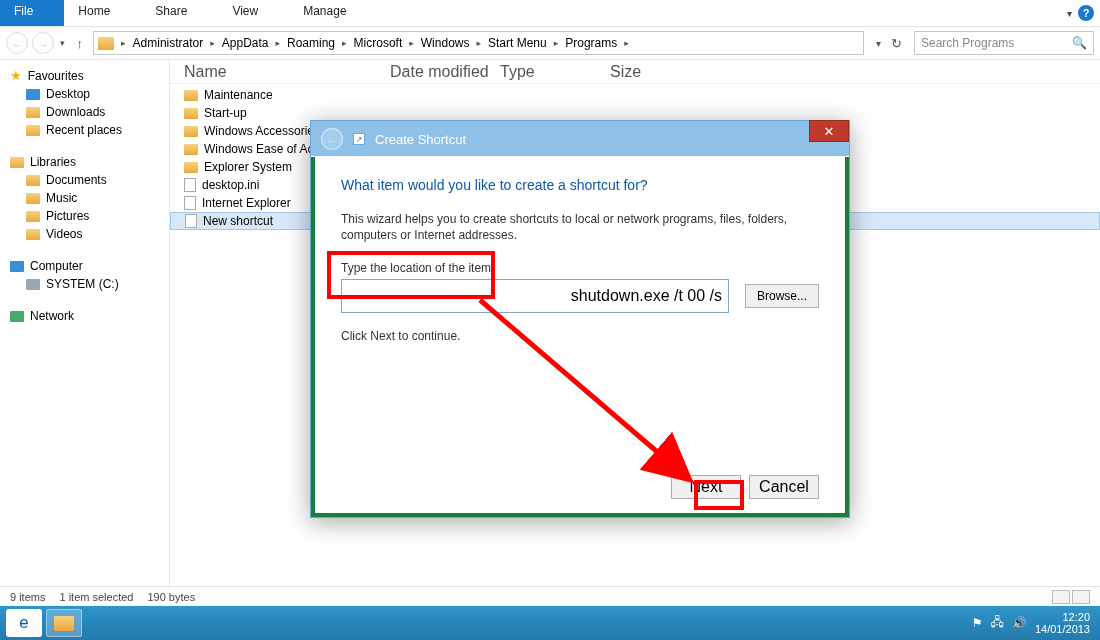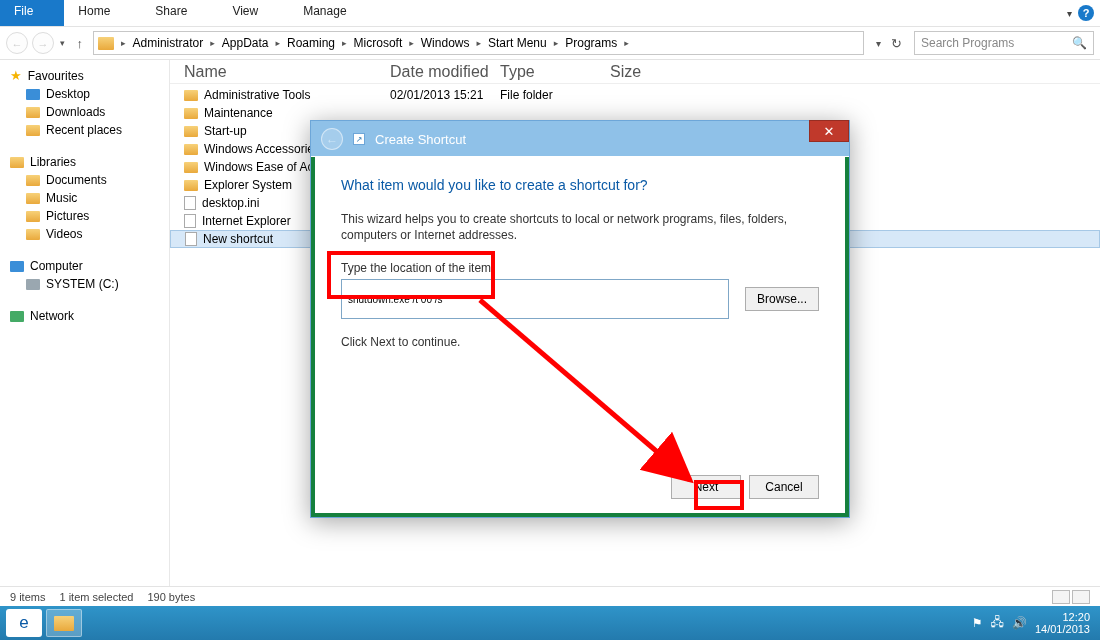--- a/index.html
+++ b/index.html
@@ -73,24 +73,24 @@
   .dlg-close { position: absolute; right: 0; top: -1px; width: 40px; height: 22px; background: #c0392b; color: #fff; display:flex; align-items:center; justify-content:center; font-size: 13px; border: 1px solid #962d22; }
   .dlg-title-row { display:flex; align-items:center; gap:10px; padding: 7px 0 0 10px; color:#fff; font-size:13px; }
   .dlg-back-circle { width:22px; height:22px; border-radius:50%; background: rgba(255,255,255,0.2); border:1px solid rgba(255,255,255,0.5); display:flex; align-items:center; justify-content:center; font-size:12px; color:#cfe6f7; }
   .dlg-shortcut-ico { width:12px; height:12px; background:#fff; border:1px solid #6da6d8; font-size:8px; display:flex; align-items:center; justify-content:center; color:#3a7fb5; }
   .dlg-frame-sides { padding: 0 4px 4px 4px; background:#15803d; height: calc(100% - 36px); }
   .dlg-body { background:#fff; height:100%; padding: 20px 26px 14px 26px; font-size: 12px; color:#333; display:flex; flex-direction:column; }
   .dlg-heading { color: #0a5aa6; font-size: 14px; margin-bottom: 18px; }
   .dlg-text { margin-bottom: 18px; line-height: 16px; }
   .dlg-label { margin-bottom: 4px; }
   .dlg-input-row { display:flex; gap:16px; align-items: center; margin-bottom: 16px; }
-  .dlg-input { flex:1; height:40px; border:1px solid #7fa7c7; padding:0 6px; font-size:10px; font-family: inherit; }
+  .dlg-input { flex:1; height:34px; border:1px solid #7fa7c7; padding:0 6px; font-size:16px; font-family: inherit; text-align: right; }
   .dlg-browse { width:74px; height:24px; border:1px solid #adadad; background:#f0f0f0; font-size:12px; }
   .dlg-footer { margin-top:auto; display:flex; justify-content:flex-end; gap:8px; }
-  .dlg-btn { width:70px; height:24px; border:1px solid #adadad; background:#f0f0f0; font-size:12px; }
+  .dlg-btn { width:70px; height:24px; border:1px solid #adadad; background:#f0f0f0; font-size:16px; }
 
   
   .annot { position: absolute; left:0; top:0; width:1100px; height:640px; pointer-events:none; }
   .redbox { position:absolute; border:4px solid #ff0000; }
 </style>
 </head>
 <body>
 
 <div class="ribbon">
   <div class="tab file">File</div>
@@ -199,28 +199,20 @@
   </div>
 
   <div class="content">
     <div class="cols">
       <div class="col-name">Name</div>
       <div class="col-date">Date modified</div>
       <div class="col-type">Type</div>
       <div class="col-size">Size</div>
     </div>
     <div class="filelist" id="filelist">
-        <div class="row">
-          <div class="fname">
-            <span class="tiny-folder"></span>
-            <span>Administrative Tools</span>
-          </div>
-          <div class="col-date">02/01/2013 15:21</div>
-          <div class="col-type">File folder</div>
-        </div>
         <div class="row">
           <div class="fname">
             <span class="tiny-folder"></span>
             <span>Maintenance</span>
           </div>
           <div class="col-date"></div>
           <div class="col-type"></div>
         </div>
         <div class="row">
           <div class="fname">

